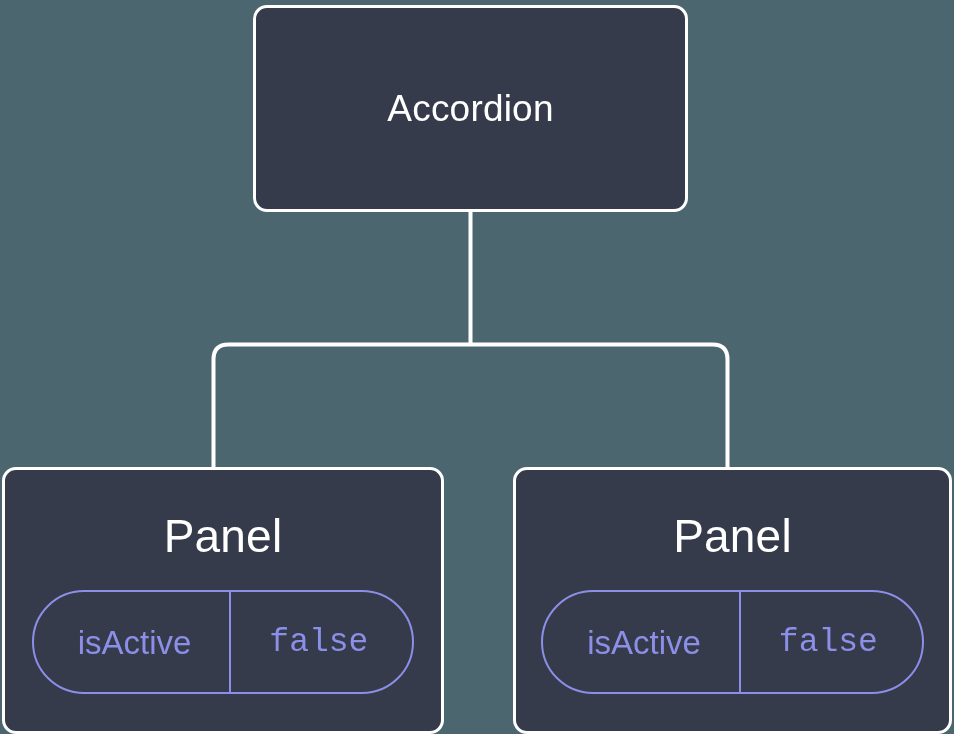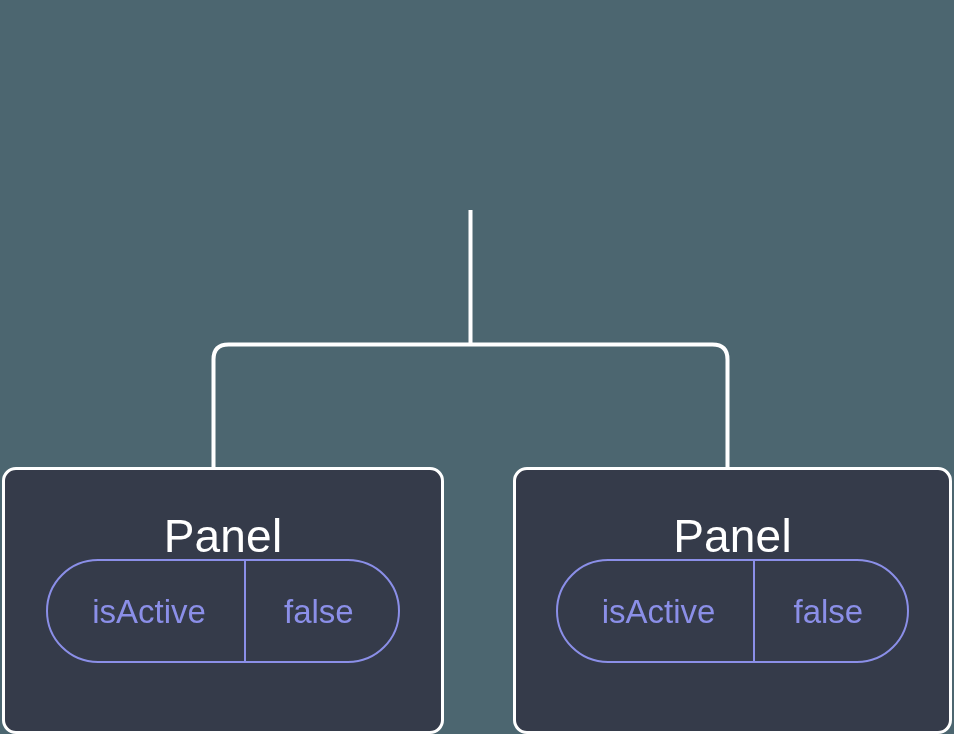--- a/index.html
+++ b/index.html
@@ -80,20 +80,21 @@
     letter-spacing: 0.2px;
     white-space: nowrap;
   }
 
   .node-root .node-title {
     font-size: 37px;
   }
 
   
   .prop-badge {
+    margin-top: 31px;
     display: flex;
     align-items: stretch;
     height: 104px;
     box-sizing: border-box;
     border: 2px solid #8b8fe8;
     border-radius: 52px;
     background: transparent;
   }
 
   .prop-key,
@@ -109,32 +110,36 @@
     box-sizing: border-box;
   }
 
   .prop-key {
     padding: 0 38px 0 44px;
   }
 
   .prop-value {
     padding: 0 44px 0 38px;
     border-left: 2px solid #8b8fe8;
+    font-family: Liberation Mono, monospace;
   }
 </style>
 </head>
 <body>
 
 <div id="tree-canvas">
 
   <svg class="connector-layer" viewBox="0 0 954 734" width="954" height="734" aria-hidden="true">
     <path d="M 470.5 210 L 470.5 344.5" fill="none" stroke="#ffffff" stroke-width="4" stroke-linecap="butt"></path>
     <path d="M 213.5 469 L 213.5 359.5 Q 213.5 344.5 228.5 344.5 L 712.5 344.5 Q 727.5 344.5 727.5 359.5 L 727.5 469" fill="none" stroke="#ffffff" stroke-width="4" stroke-linejoin="round" stroke-linecap="butt"></path>
   </svg>
 
+  <div class="node node-root">
+    <span class="node-title">Accordion</span>
+  </div>
 
   <div class="node node-child-left">
     <span class="node-title">Panel</span>
     <div class="prop-badge">
       <span class="prop-key">isActive</span>
       <span class="prop-value">false</span>
     </div>
   </div>
 
   <div class="node node-child-right">

